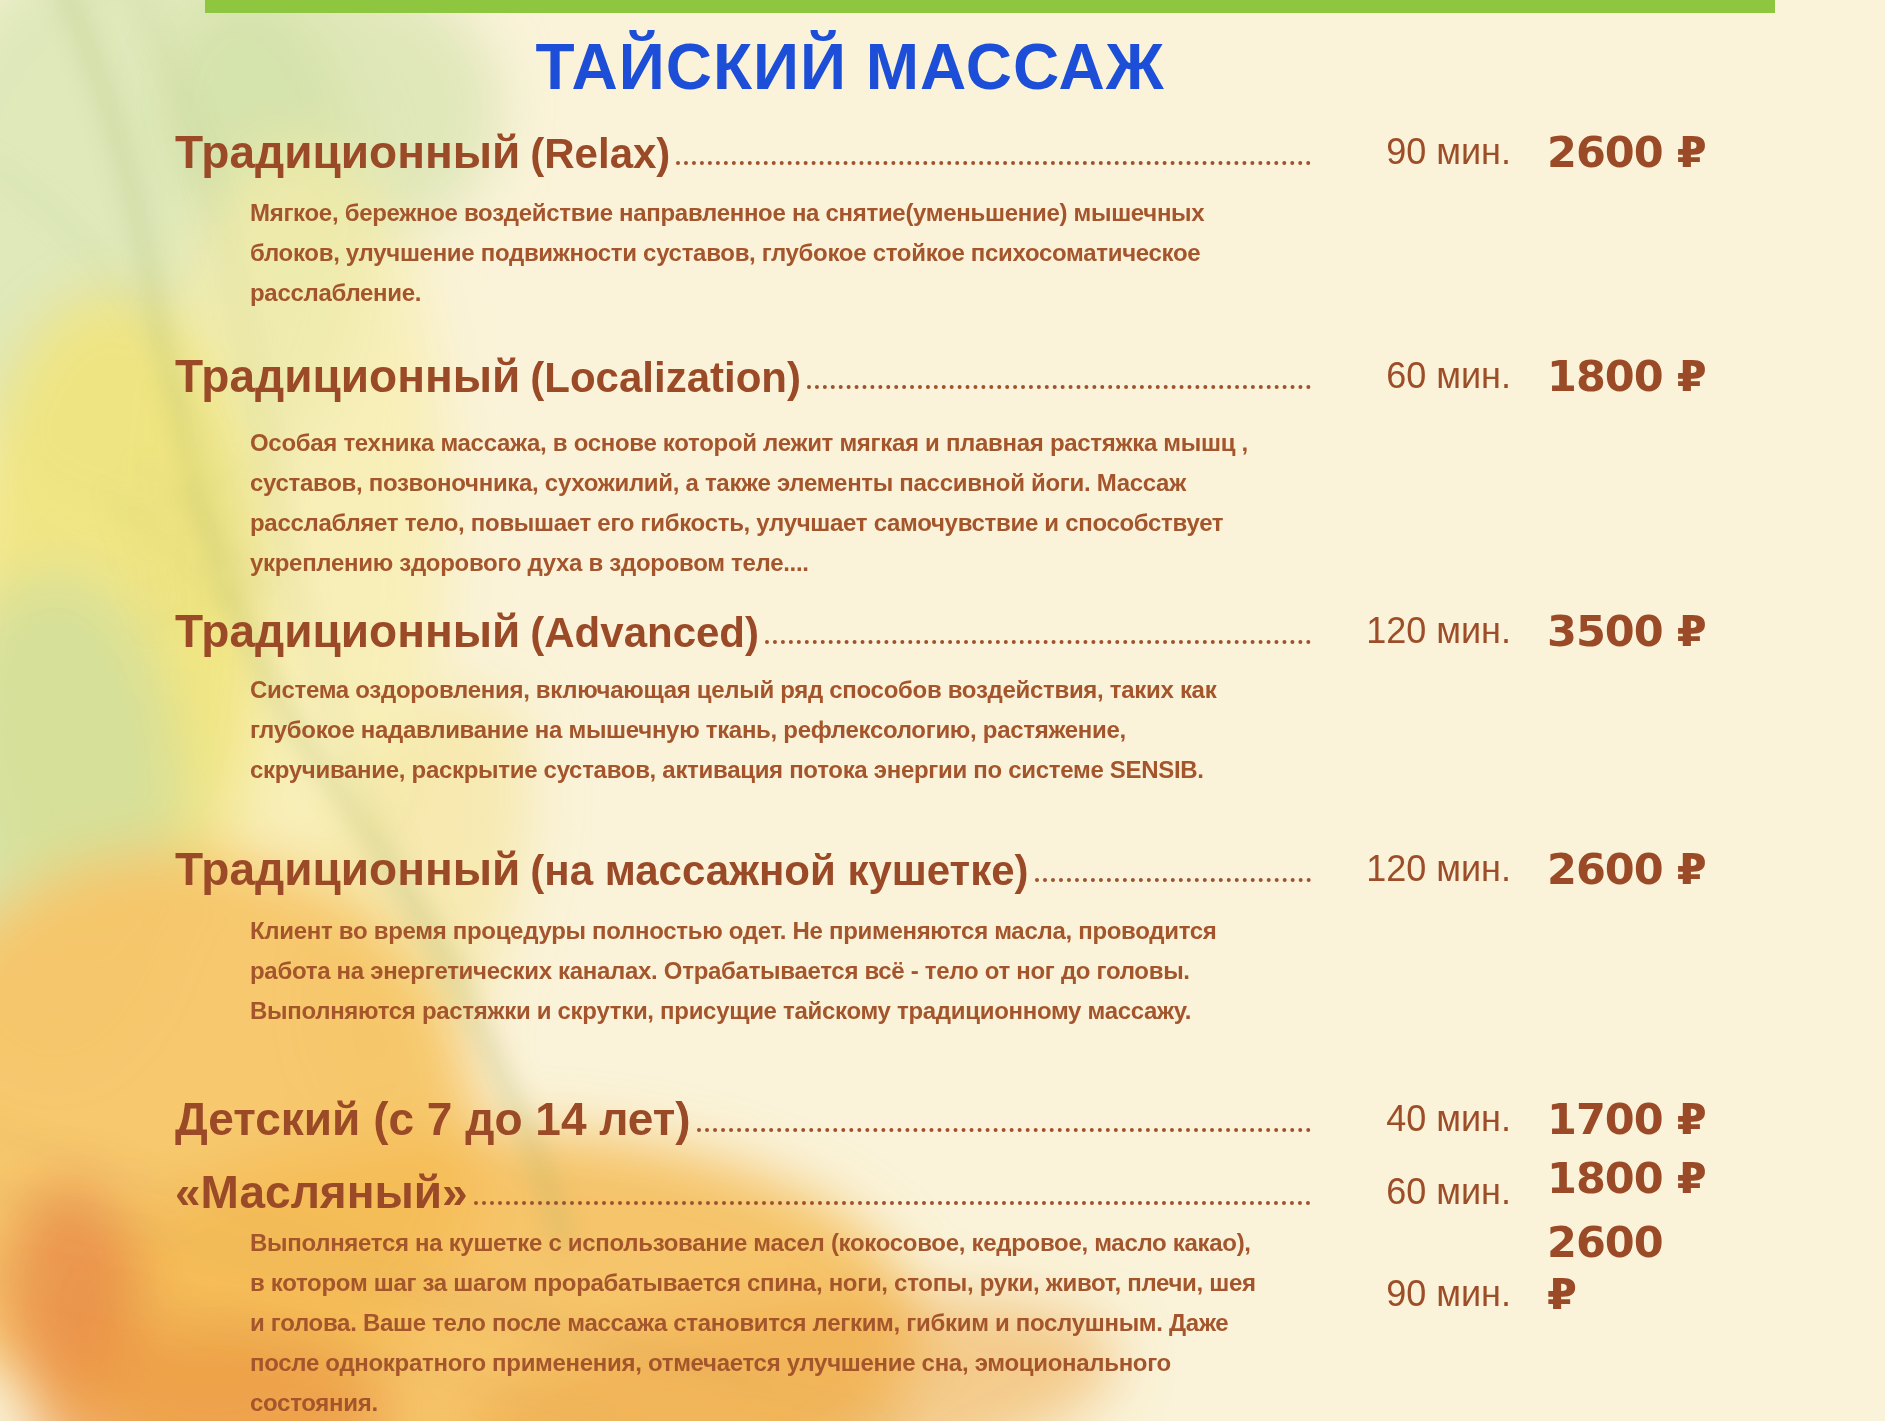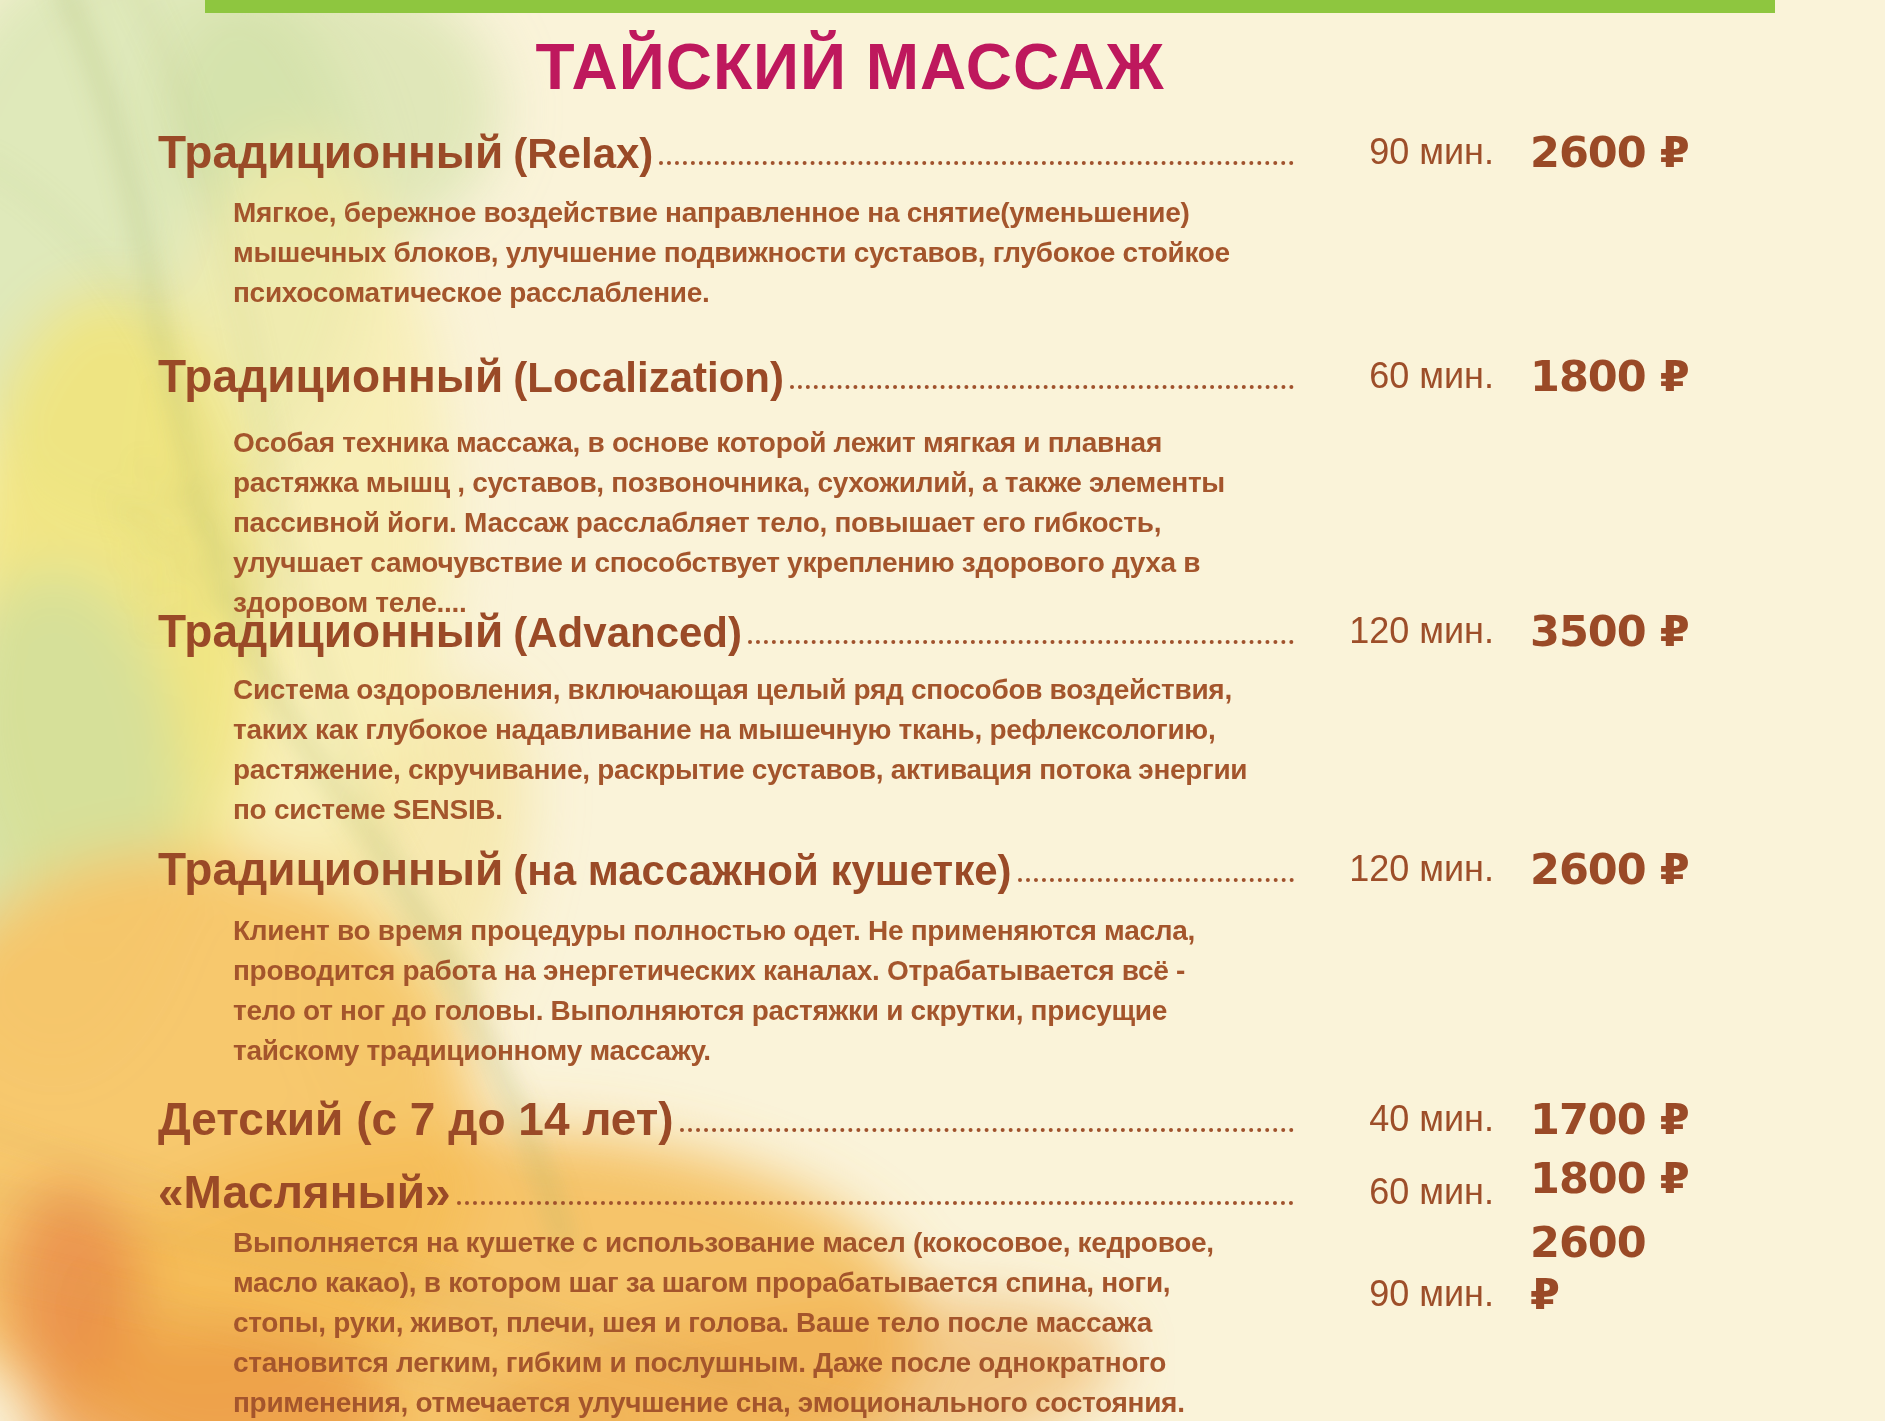--- a/index.html
+++ b/index.html
@@ -12,23 +12,23 @@
   .page{position:absolute;inset:0;}
   svg.bg{position:absolute;left:0;top:0;pointer-events:none;}
   .topbar{
     position:absolute;left:205px;top:0;width:1570px;height:13px;
     background:#8ec63f;
   }
   .title{
     position:absolute;left:170px;top:30px;width:1360px;margin:0;
     text-align:center;
     font-size:64px;font-weight:bold;letter-spacing:1px;
-    color:#be185d;
+    color:#1d4ed8;
   }
-  .menu{position:absolute;left:158px;top:0;width:1522px;height:1421px;}
+  .menu{position:absolute;left:175px;top:0;width:1522px;height:1421px;}
   .item{position:absolute;left:0;width:100%;}
   .head{
     display:flex;align-items:flex-end;
     line-height:52px;white-space:nowrap;
   }
   .name{
     font-size:46px;font-weight:bold;color:#9a4a27;
   }
   .sub{
     font-size:42px;font-weight:bold;color:#9a4a27;
@@ -45,21 +45,21 @@
   }
   .price{
     width:150px;margin-left:36px;text-align:left;
     font-size:43px;font-weight:bold;color:#9a4a27;line-height:52px;
     font-family:"DejaVu Sans", sans-serif;
     letter-spacing:-1px;
   }
   .price.raised{transform:translateY(-14px);}
   .desc{
     margin:0 0 0 75px;width:1020px;
-    font-size:28px;font-weight:bold;letter-spacing:-0.3px;
+    font-size:24px;font-weight:bold;letter-spacing:-0.3px;
     line-height:40px;color:#a4552c;
   }
   .i1 .desc{margin-top:15px;}
   .i2 .desc{margin-top:21px;}
   .i3 .desc{margin-top:13px;}
   .i4 .desc{margin-top:16px;}
   .i6 .desc{margin-top:5px;}
   .row2{
     position:absolute;top:50px;right:0;
     display:flex;align-items:flex-end;

